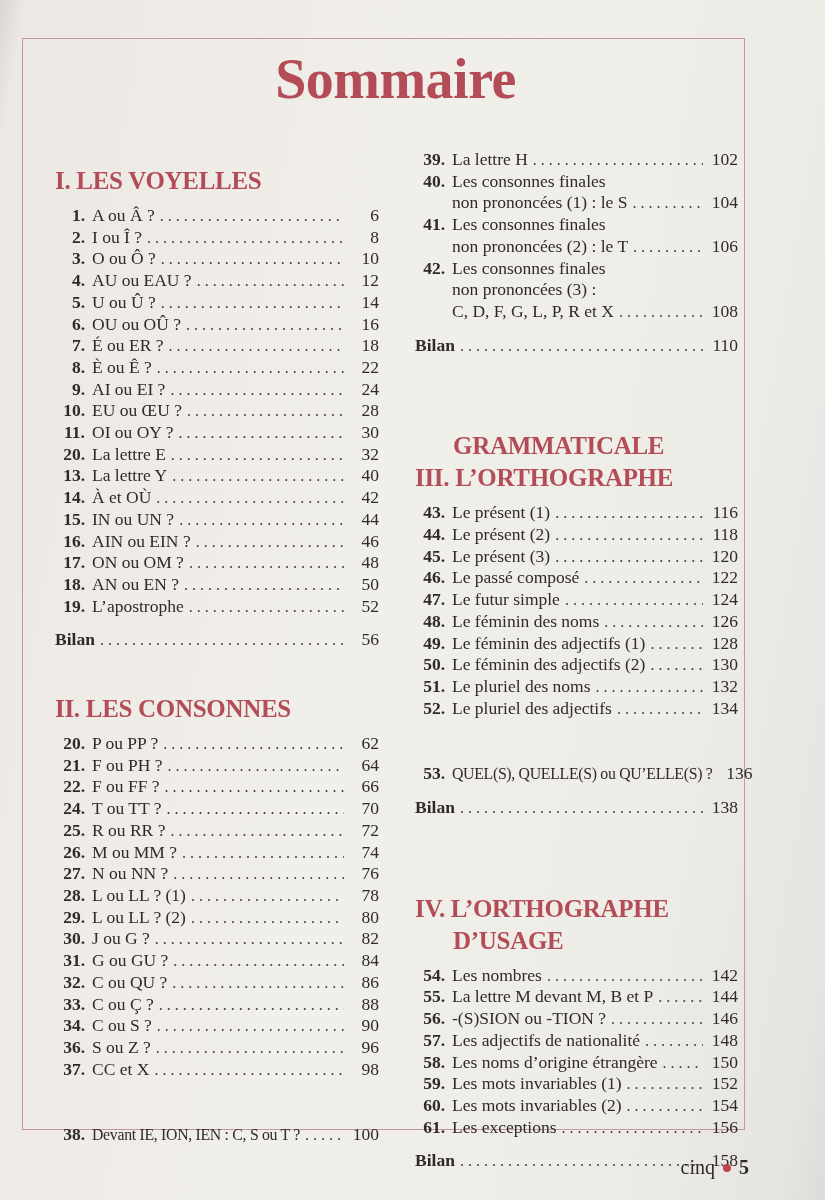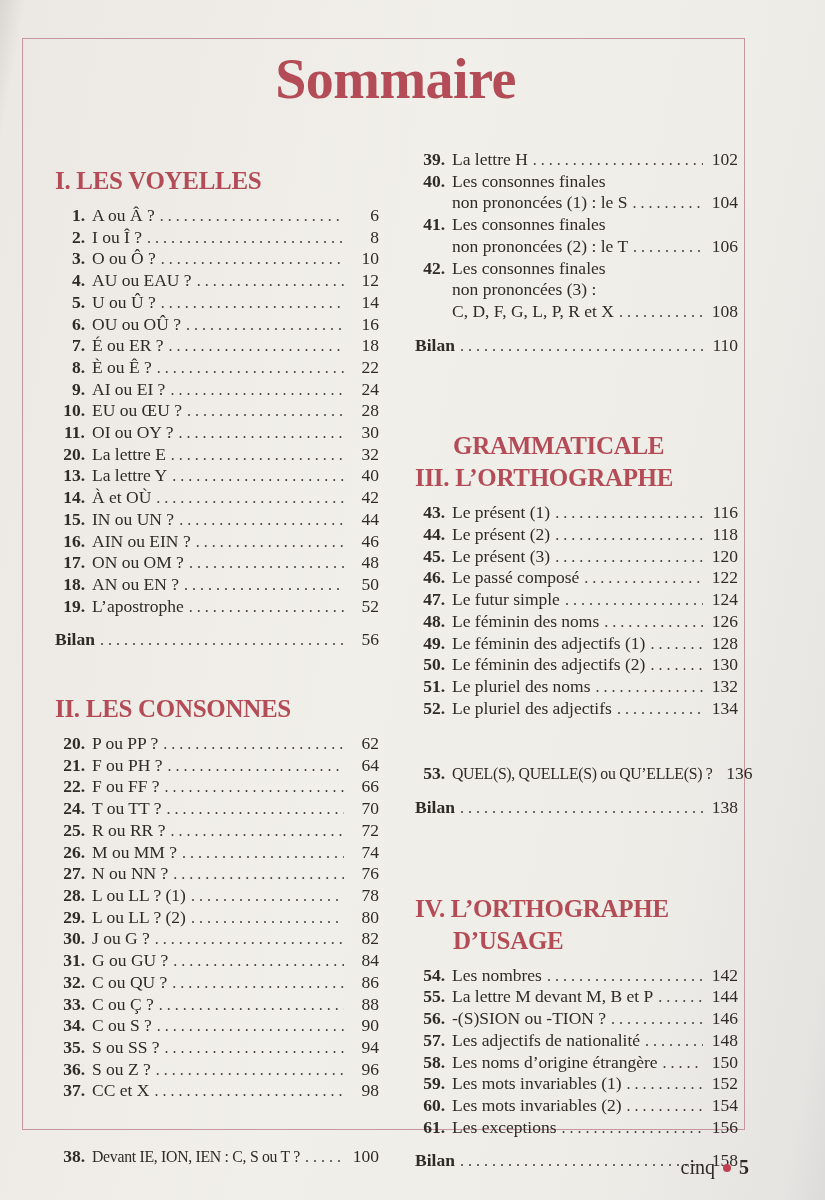--- a/index.html
+++ b/index.html
@@ -374,28 +374,20 @@
         <div class="item">
           <div class="iline">
             <span class="num">34.</span>
             <span class="ilabel">C ou S ?</span>
             <span class="leader"></span>
             <span class="pg">90</span>
           </div>
         </div>
         <div class="item">
           <div class="iline">
-            <span class="num">35.</span>
-            <span class="ilabel">S ou SS ?</span>
-            <span class="leader"></span>
-            <span class="pg">94</span>
-          </div>
-        </div>
-        <div class="item">
-          <div class="iline">
             <span class="num">36.</span>
             <span class="ilabel">S ou Z ?</span>
             <span class="leader"></span>
             <span class="pg">96</span>
           </div>
         </div>
         <div class="item">
           <div class="iline">
             <span class="num">37.</span>
             <span class="ilabel">CC et X</span>

